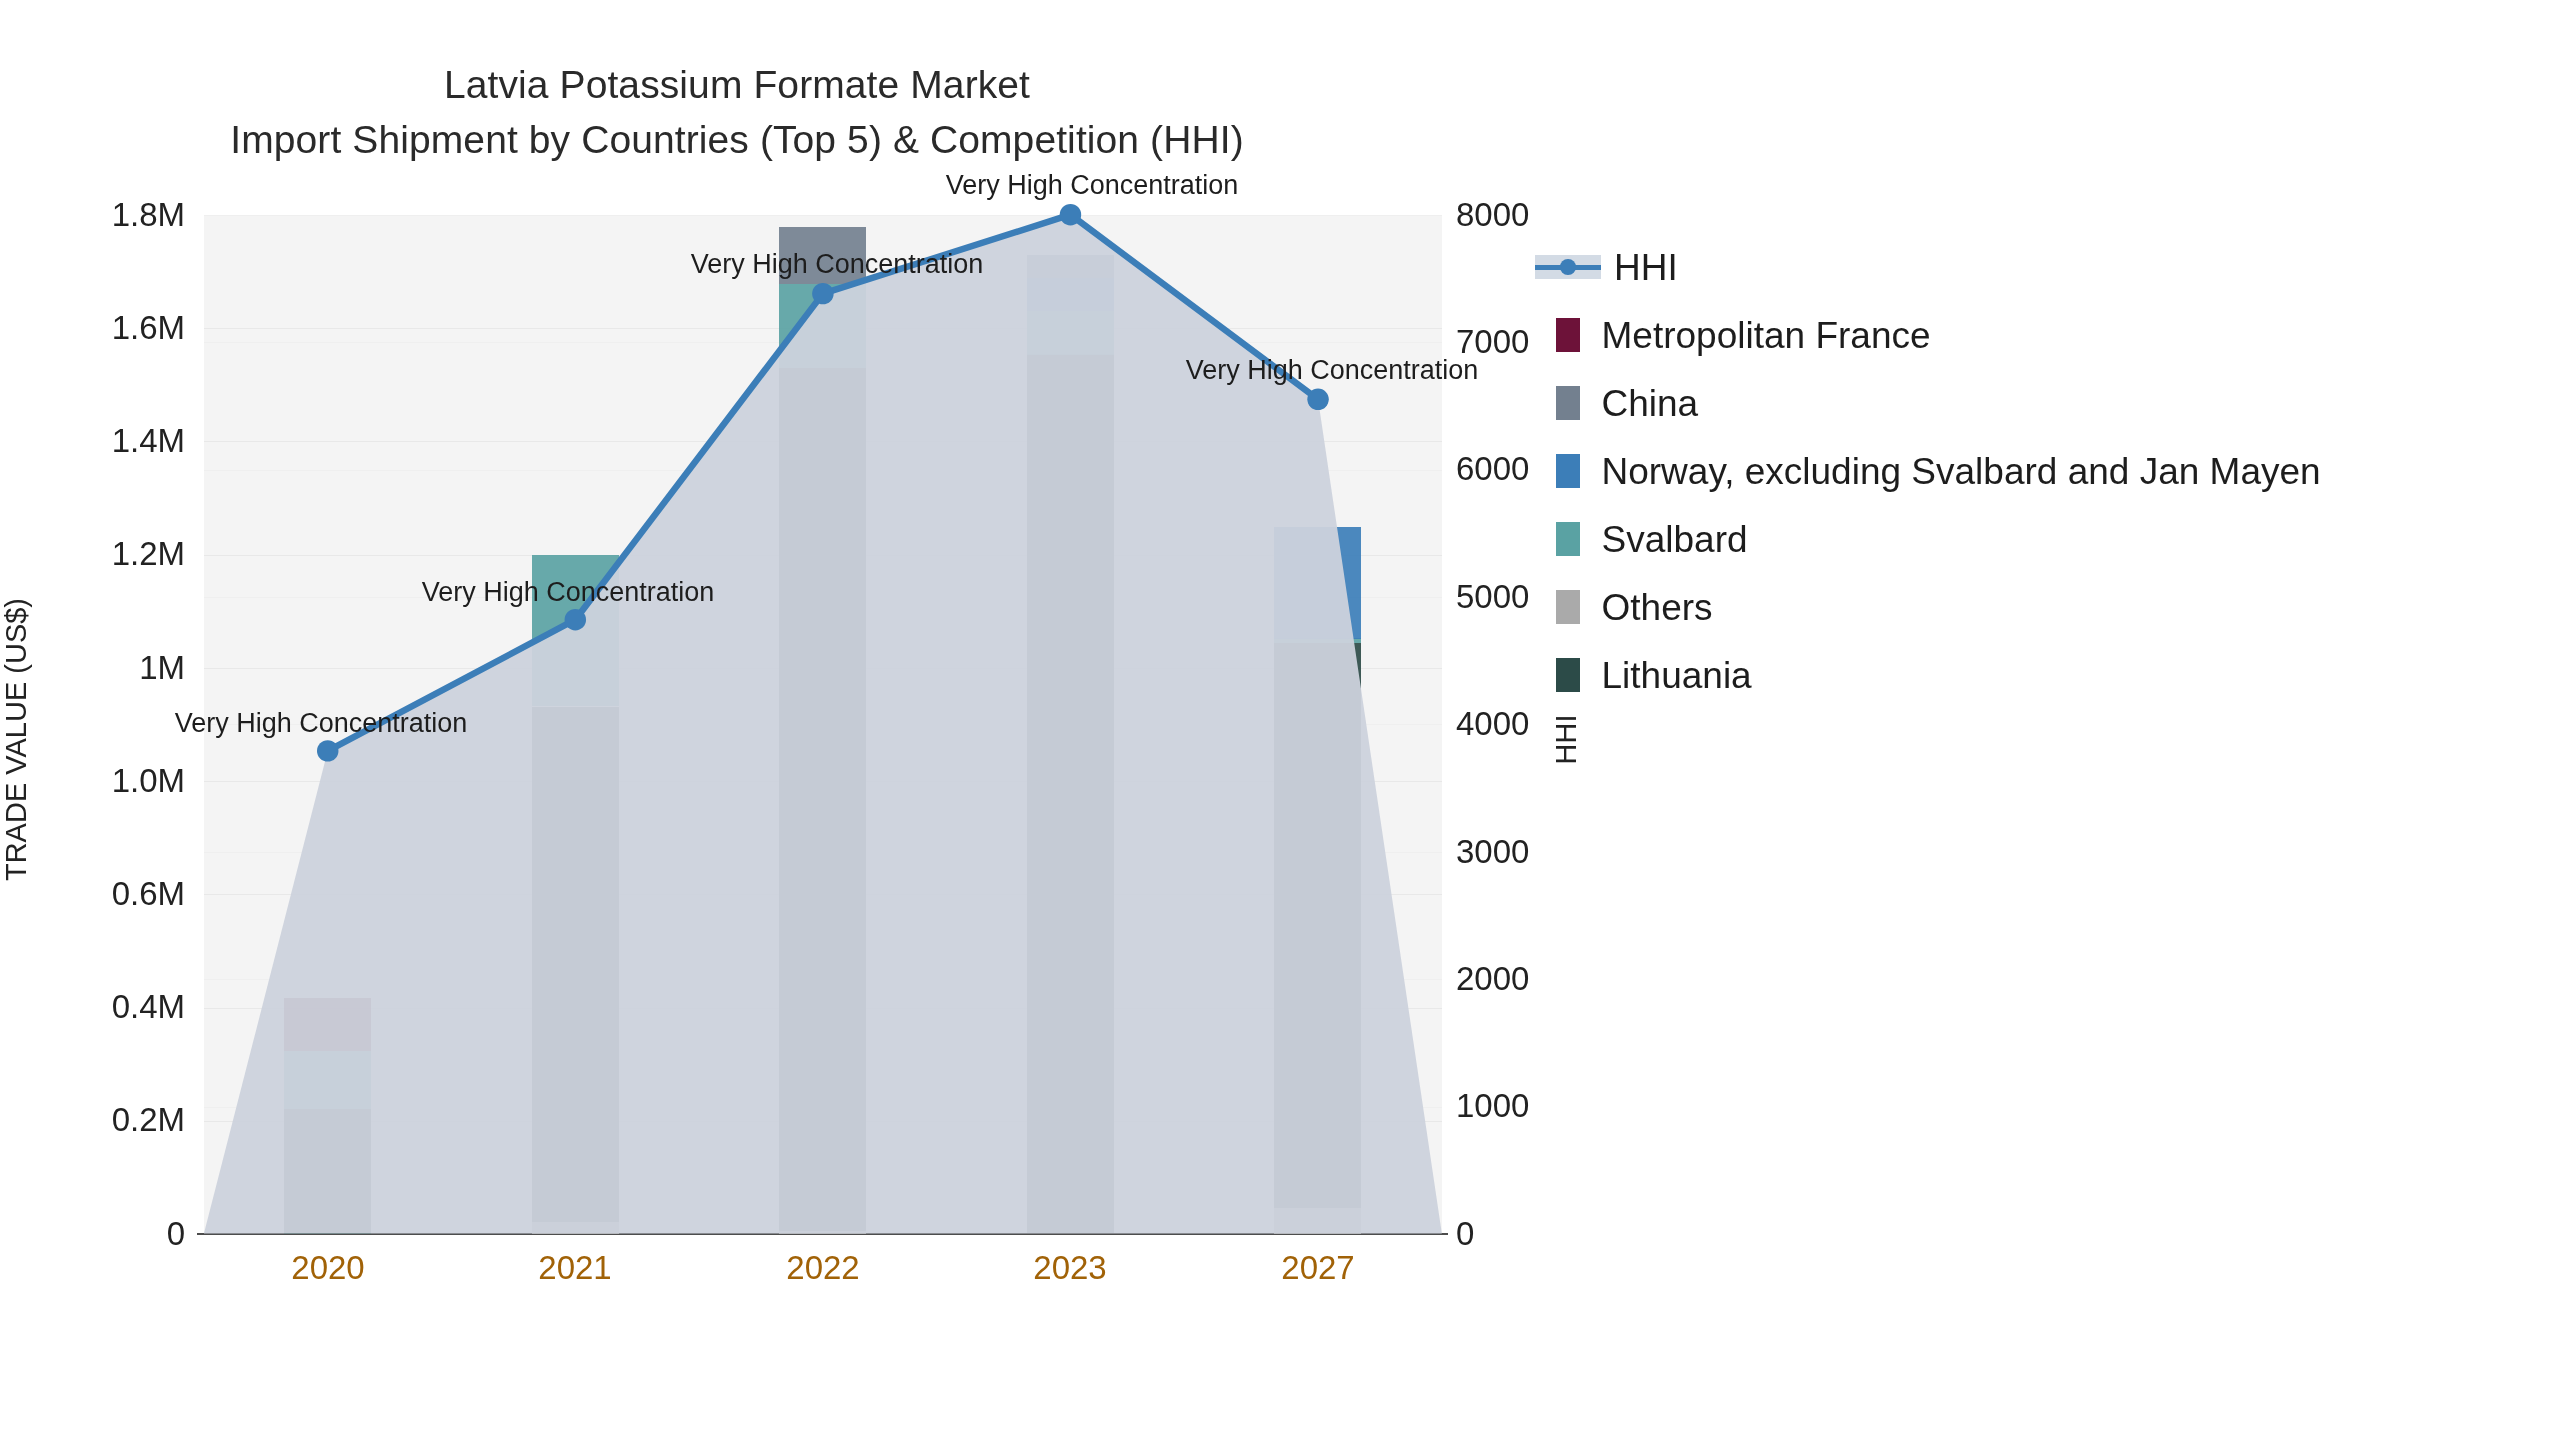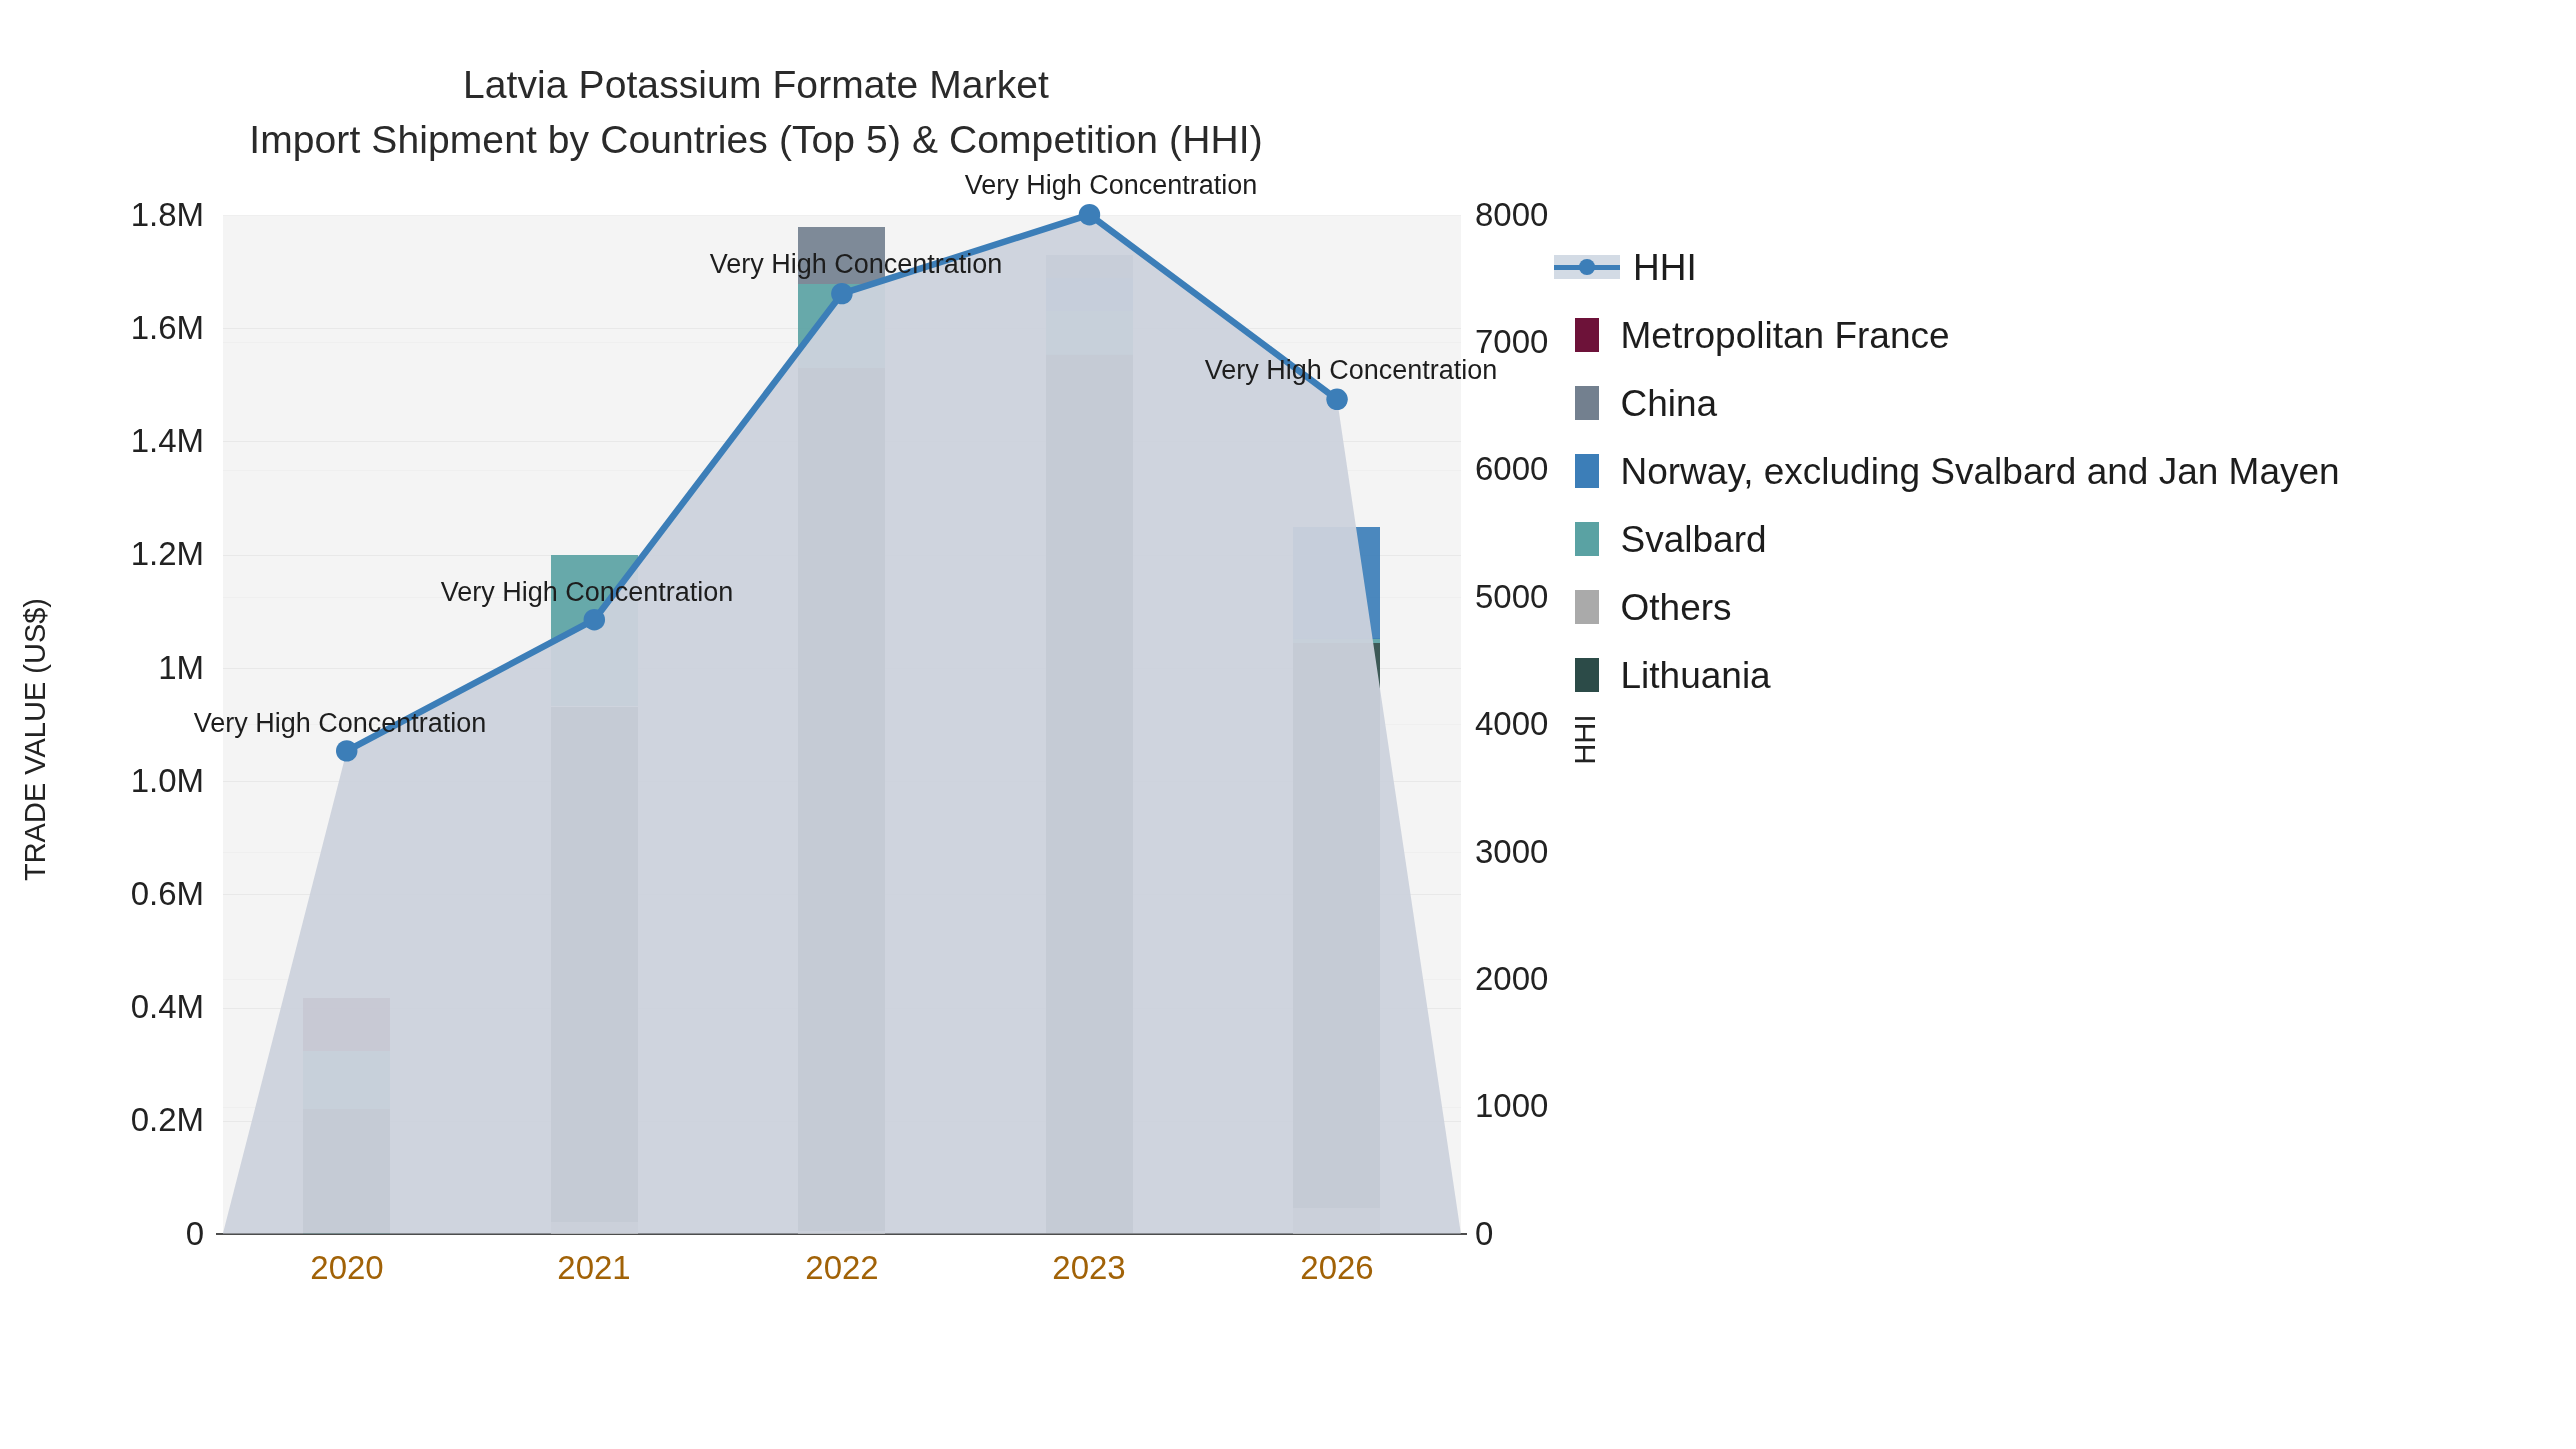--- a/index.html
+++ b/index.html
@@ -1,21 +1,21 @@
 <!DOCTYPE html>
 <html style="font-size:11.4px"><head>
 <meta charset="utf-8">
 <style>
   html,body{margin:0;padding:0;}
   body{
     width:2576px;height:1449px;background:#ffffff;
     font-family:"Liberation Sans",sans-serif;
     overflow:hidden;position:relative;
   }
-  #figure{position:absolute;left:0;top:0;width:2140px;height:1449px;margin-left:19px;}
+  #figure{position:absolute;left:0;top:0;width:2140px;height:1449px;}
 
   
   .title-block{
     position:absolute;left:0;top:57px;width:1474px;text-align:center;
     color:#2a2a2a;
   }
   .title-line{font-size:39px;line-height:1.42;font-weight:400;letter-spacing:0.1px;}
 
   
   #plot{
@@ -176,21 +176,21 @@
       <div class="ytr" style="top: 597px;">5000</div>
       <div class="ytr" style="top: 469px;">6000</div>
       <div class="ytr" style="top: 342px;">7000</div>
       <div class="ytr" style="top: 215px;">8000</div>
     </div>
   <div id="xlabels" style="position:absolute;left:0;top:0;">
       <div class="xtick" style="left: 328px;">2020</div>
       <div class="xtick" style="left: 575px;">2021</div>
       <div class="xtick" style="left: 823px;">2022</div>
       <div class="xtick" style="left: 1070px;">2023</div>
-      <div class="xtick" style="left: 1318px;">2026</div>
+      <div class="xtick" style="left: 1318px;">2027</div>
     </div>
 
   <div id="annotations-layer" style="position:absolute;left:0;top:0;width:2576px;height:1449px;">
       <div class="annot" style="left: 321px; top: 708px;">Very High Concentration</div>
       <div class="annot" style="left: 568px; top: 577px;">Very High Concentration</div>
       <div class="annot" style="left: 837px; top: 249px;">Very High Concentration</div>
       <div class="annot" style="left: 1092px; top: 170px;">Very High Concentration</div>
       <div class="annot" style="left: 1332px; top: 355px;">Very High Concentration</div>
     </div>
 

